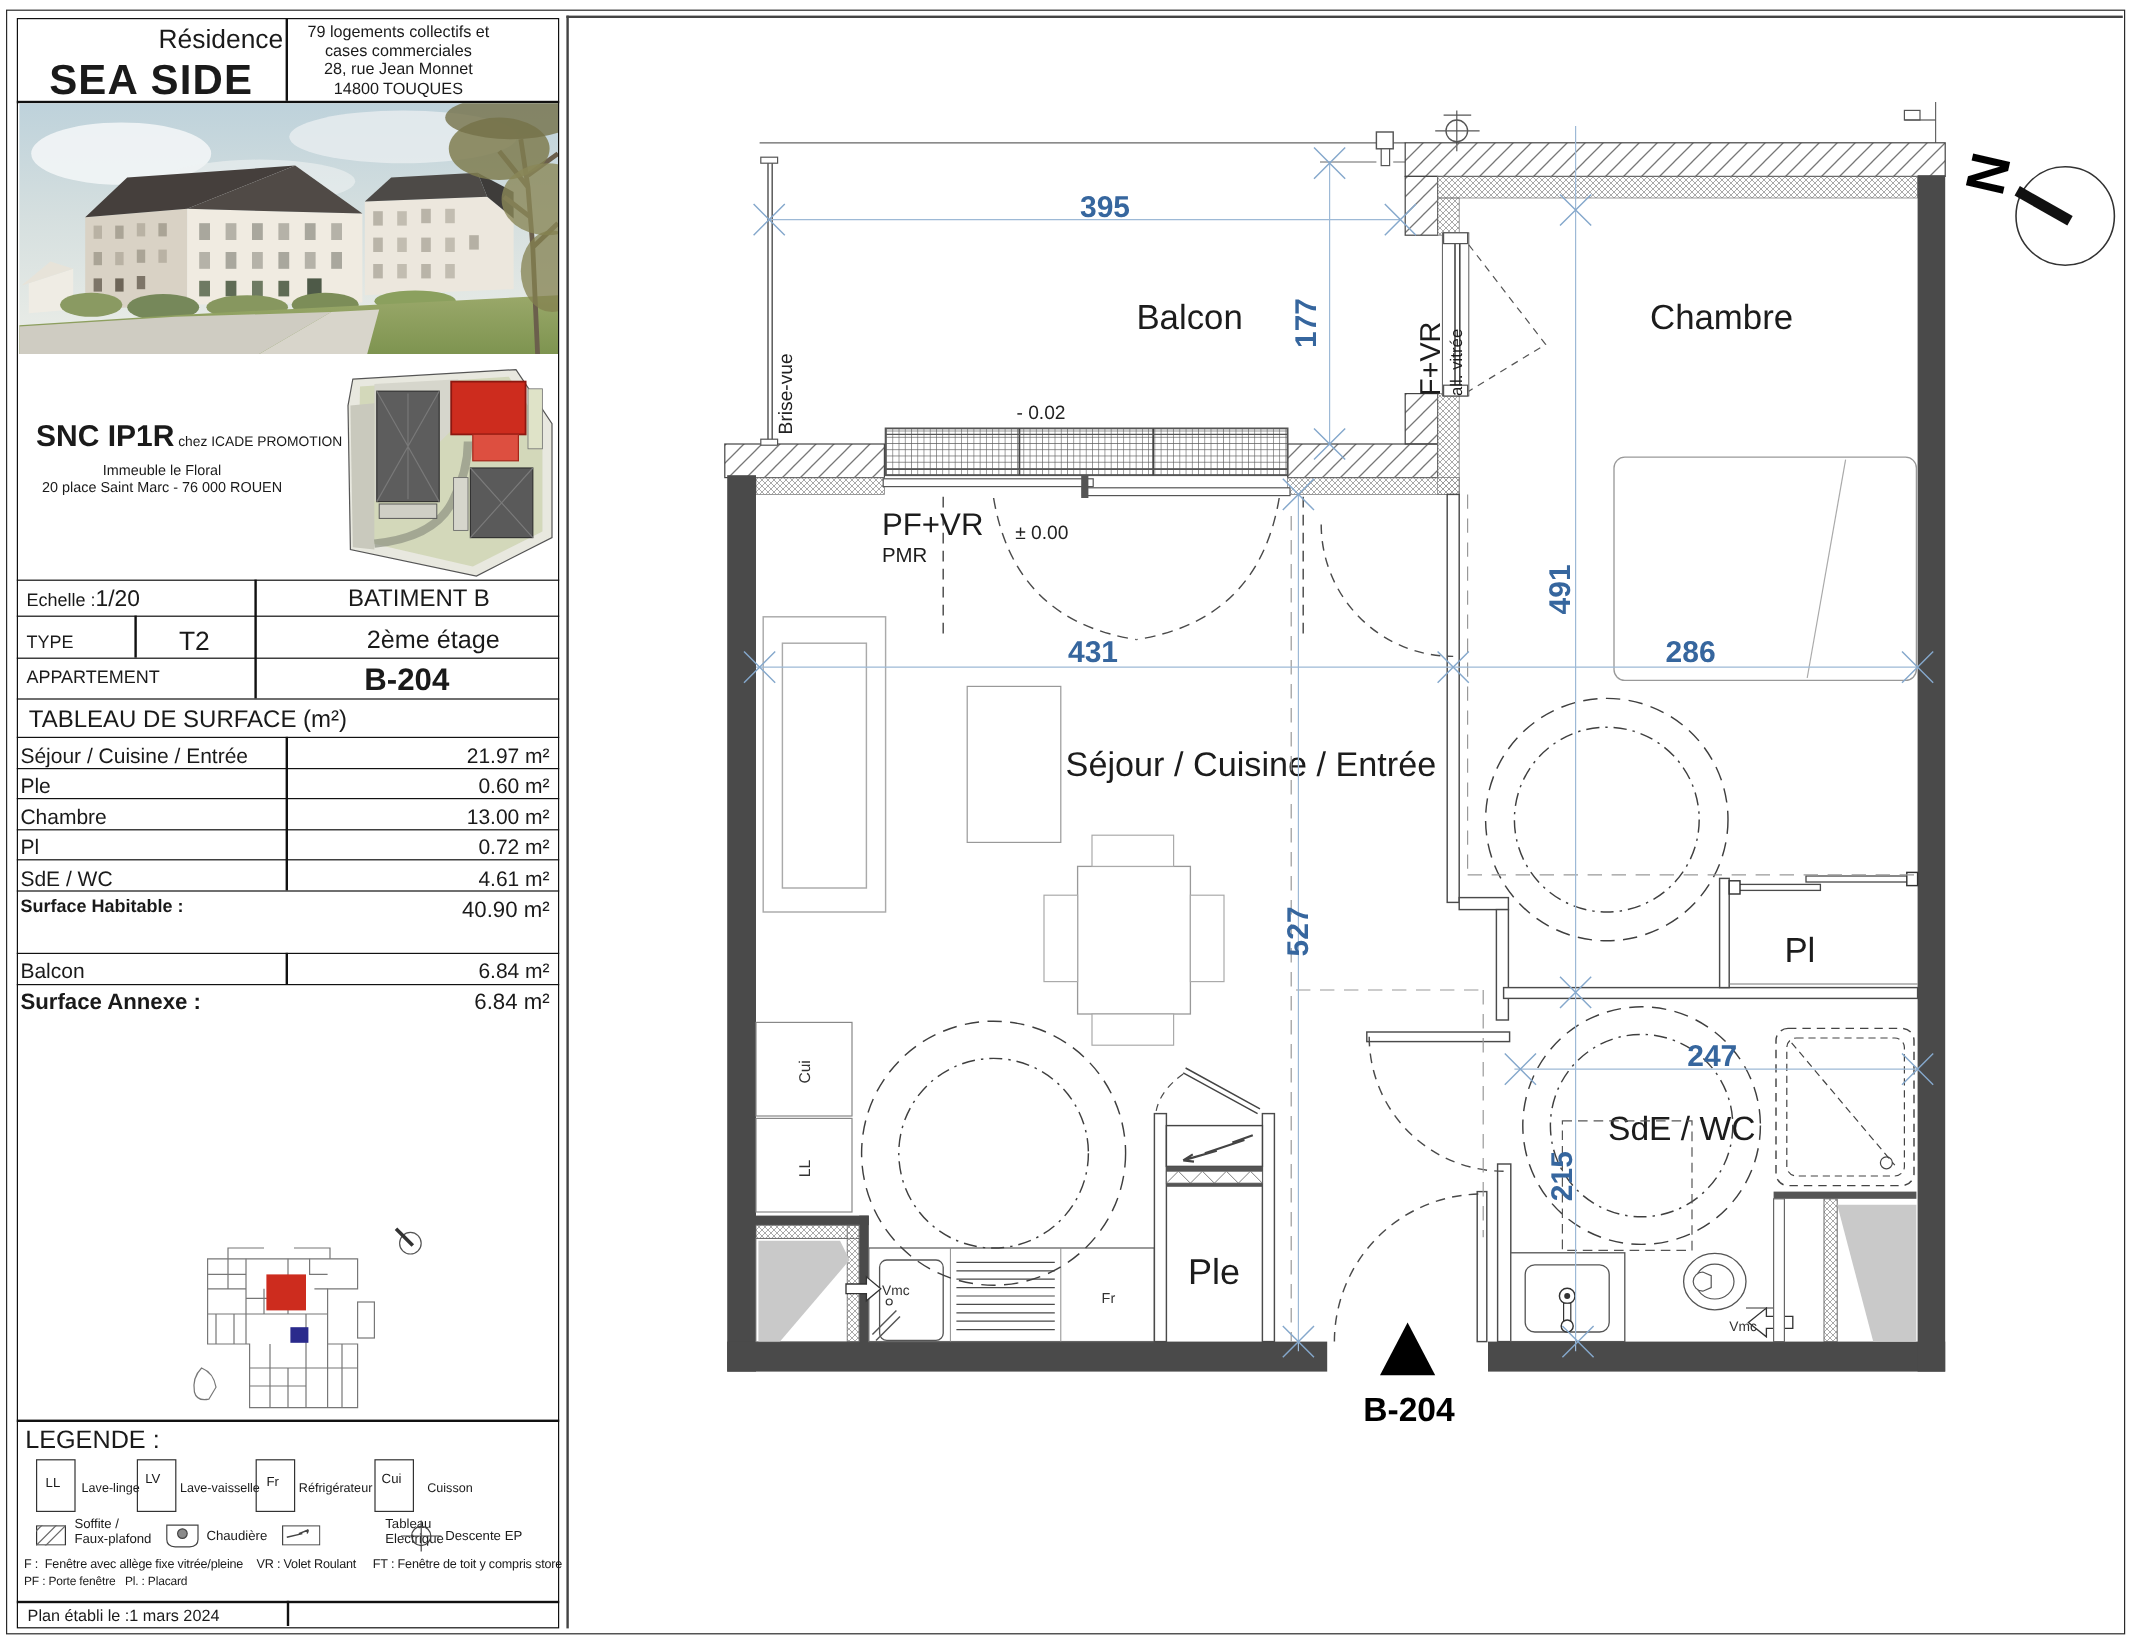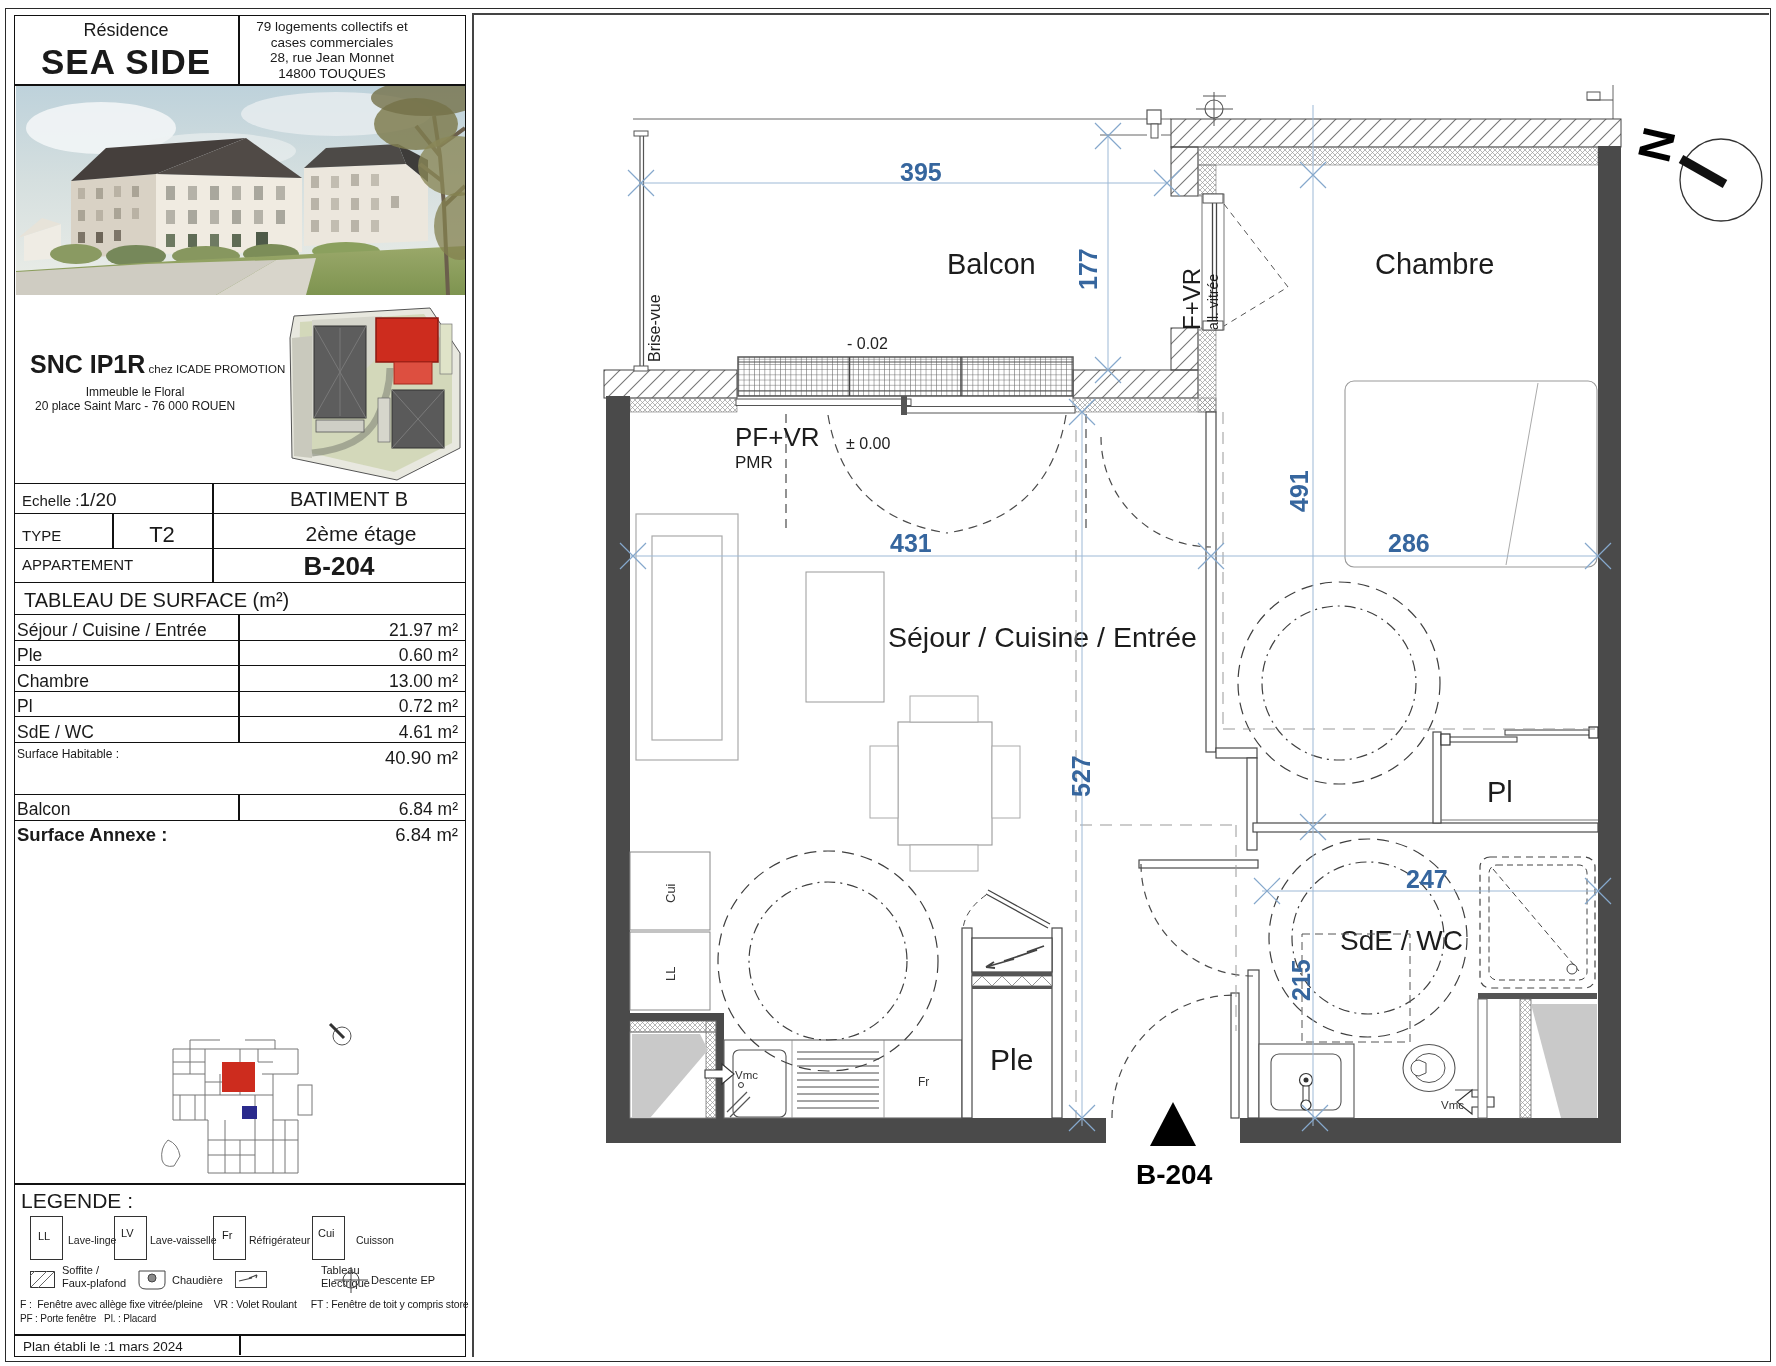--- a/index.html
+++ b/index.html
@@ -17,21 +17,21 @@
 
 <div class="abs" style="left:472px;top:13px;width:1.5px;height:1344px;background:#444;"></div>
 
 <div class="abs" style="left:14px;top:15px;width:450px;height:1340px;border:1.5px solid #111;"></div>
 
 <div class="abs" style="left:238px;top:15px;width:1.5px;height:69px;background:#111;"></div>
 
 <div class="abs" style="left:14px;top:84px;width:452px;height:1.5px;background:#111;"></div>
 
 <div class="abs ct" style="left:16px;top:20px;width:220px;">
-<div style="font-size:18px;">Résidence</div>
+<div style="font-size:22px;text-align:right;">Résidence</div>
 <div style="font-size:35px;font-weight:bold;letter-spacing:1px;margin-top:1px;">SEA SIDE</div>
 </div>
 
 <div class="abs ct" style="left:240px;top:19px;width:184px;font-size:13.5px;line-height:15.5px;">
 79 logements collectifs et<br>cases commerciales<br>28, rue Jean Monnet<br>14800 TOUQUES
 </div>
 
 <svg class="abs" style="left:15.5px;top:85.5px;" width="449" height="209" viewBox="0 0 449 209">
 <defs>
 <linearGradient id="sky" x1="0" y1="0" x2="0" y2="1">
@@ -182,21 +182,21 @@
 <div class="abs" style="left:14px;top:665px;width:452px;height:26px;border-top:1px solid #111;"></div>
 <div class="abs" style="left:17px;top:671px;font-size:17.5px;">Chambre</div>
 <div class="abs" style="right:1318px;top:671px;font-size:17.5px;">13.00 m²</div>
 <div class="abs" style="left:14px;top:691px;width:452px;height:25px;border-top:1px solid #111;"></div>
 <div class="abs" style="left:17px;top:696px;font-size:17.5px;">Pl</div>
 <div class="abs" style="right:1318px;top:696px;font-size:17.5px;">0.72 m²</div>
 <div class="abs" style="left:14px;top:716px;width:452px;height:26px;border-top:1px solid #111;"></div>
 <div class="abs" style="left:17px;top:722px;font-size:17.5px;">SdE / WC</div>
 <div class="abs" style="right:1318px;top:722px;font-size:17.5px;">4.61 m²</div>
 <div class="abs" style="left:14px;top:742px;width:452px;height:27px;border-top:1.5px solid #111;"></div>
-<div class="abs" style="left:17px;top:747px;font-size:12px;font-weight:normal;">Surface Habitable :</div>
+<div class="abs" style="left:17px;top:747px;font-size:15px;font-weight:bold;">Surface Habitable :</div>
 <div class="abs" style="right:1318px;top:747px;font-size:18.5px;">40.90 m²</div>
 
 <div class="abs" style="left:238px;top:614px;width:1.5px;height:128px;background:#111;"></div>
 
 <div class="abs" style="left:14px;top:794px;width:452px;height:26px;border-top:1.5px solid #111;"></div>
 <div class="abs" style="left:238px;top:794px;width:1.5px;height:26px;background:#111;"></div>
 <div class="abs" style="left:17px;top:799px;font-size:17.5px;">Balcon</div>
 <div class="abs" style="right:1318px;top:799px;font-size:17.5px;">6.84 m²</div>
 
 <div class="abs" style="left:14px;top:820px;width:452px;height:26px;border-top:1.5px solid #111;"></div>

